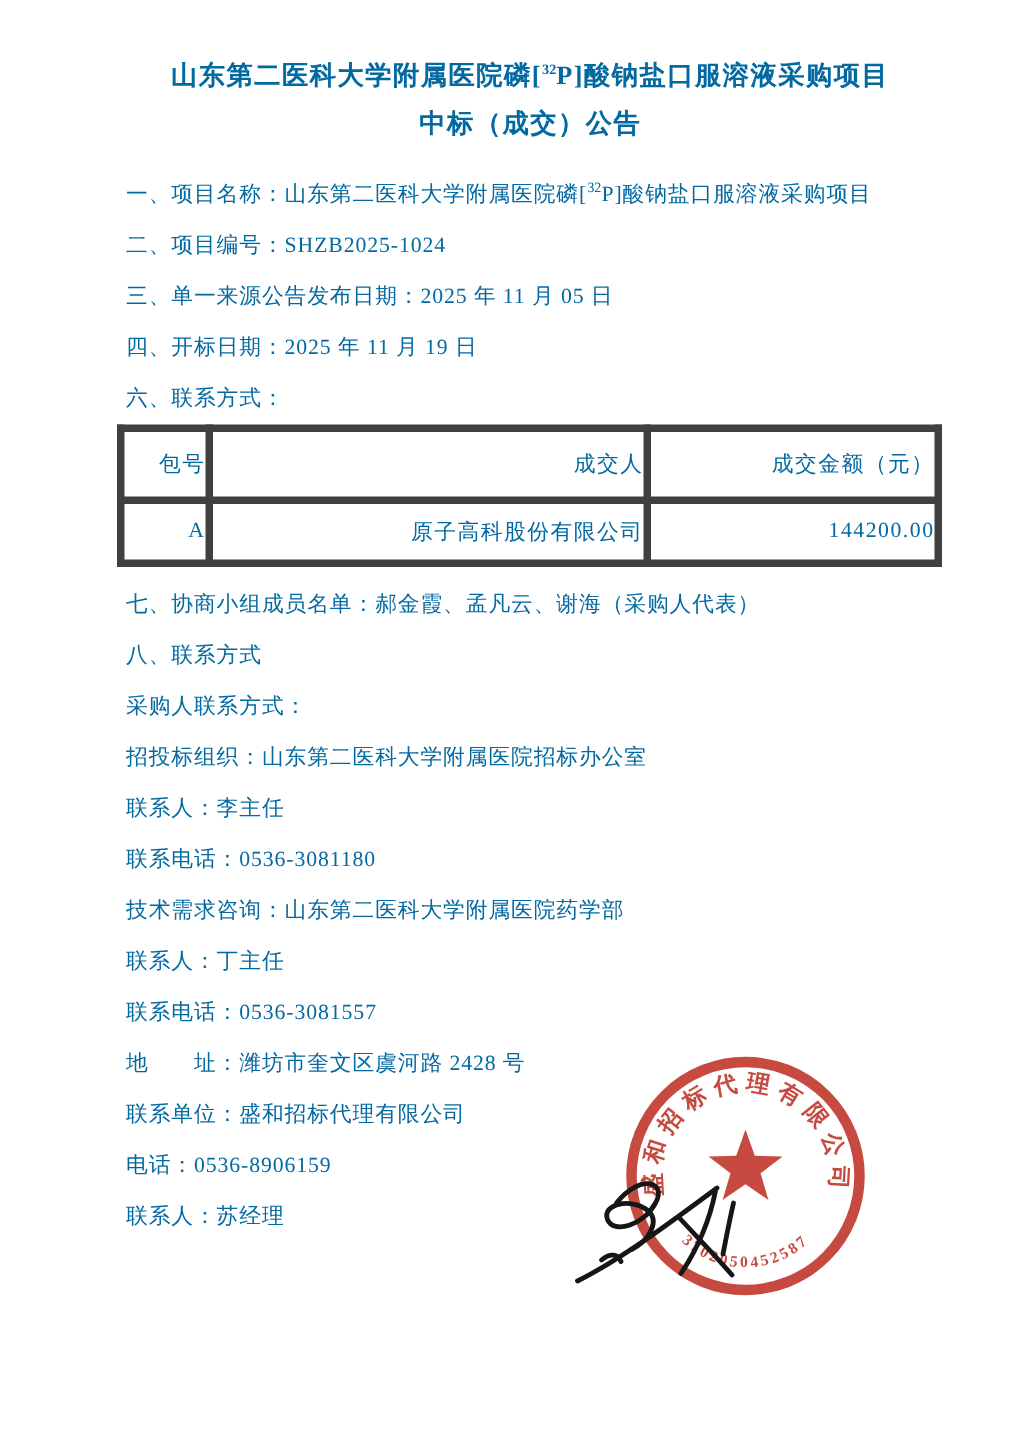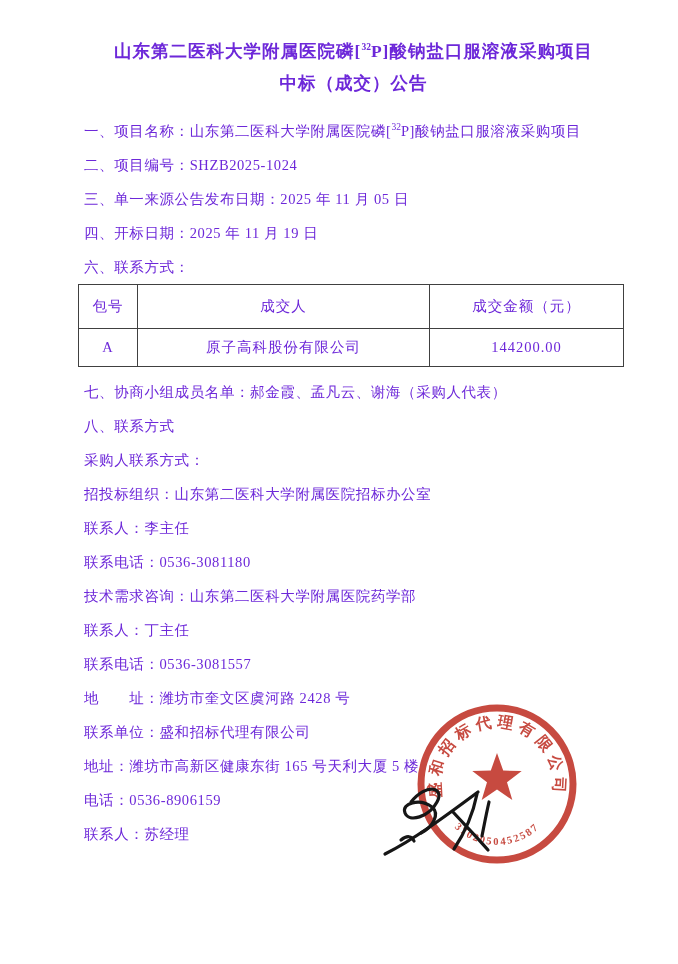--- a/index.html
+++ b/index.html
@@ -1,21 +1,21 @@
 <!DOCTYPE html>
 <html><head>
 <meta charset="utf-8">
 <style>
   html,body{margin:0;padding:0;background:#ffffff;}
   .page{
     position:relative;
     width:678px;height:964px;
     background:#ffffff;
     font-family:"Liberation Serif","DejaVu Serif",serif;
-    color:#6d28d9;
+    color:#0369a1;
     overflow:hidden;
   }
   .content{padding:32px 55px 0 84px;}
   .title-line{
     text-align:center;
     font-weight:bold;
     font-size:17.5px;
     line-height:30px;
     letter-spacing:1px;
     margin:0;
@@ -30,24 +30,24 @@
   }
   .items{margin-top:12px;}
   sup.isotope{font-size:9.5px;vertical-align:super;letter-spacing:0;}
   table.award{
     border-collapse:collapse;
     width:545px;
     margin-left:-6px;
     table-layout:fixed;
   }
   table.award th,table.award td{
-    border:1px solid #404040;
+    border:5px solid #404040;
     font-weight:normal;
     font-size:14.5px;
-    text-align:center;
+    text-align:right;
     letter-spacing:1px;
     padding:0;
   }
   table.award th{height:43px;}
   table.award td{height:37px;}
   col.c-pkg{width:59px;}
   col.c-winner{width:292px;}
   col.c-amount{width:194px;}
   .seal{
     position:absolute;
@@ -104,21 +104,20 @@
       <p class="body-text">八、联系方式</p>
       <p class="body-text">采购人联系方式：</p>
       <p class="body-text">招投标组织：山东第二医科大学附属医院招标办公室</p>
       <p class="body-text">联系人：李主任</p>
       <p class="body-text">联系电话：0536-3081180</p>
       <p class="body-text">技术需求咨询：山东第二医科大学附属医院药学部</p>
       <p class="body-text">联系人：丁主任</p>
       <p class="body-text">联系电话：0536-3081557</p>
       <p class="body-text">地　　址：潍坊市奎文区虞河路 2428 号</p>
       <p class="body-text">联系单位：盛和招标代理有限公司</p>
-      <p class="body-text">地址：潍坊市高新区健康东街 165 号天利大厦 5 楼</p>
       <p class="body-text">电话：0536-8906159</p>
       <p class="body-text">联系人：苏经理</p>
     </div>
   </div>
 
   <svg class="seal" viewBox="0 0 180 180">
     <circle cx="90" cy="90" r="76" fill="none" stroke="#c23a2f" stroke-width="7"></circle>
     <polygon fill="#c23a2f" points="90,59 96.2,76.5 114.7,77.0 100.0,88.2 105.3,106.0 90,95.5 74.7,106.0 80.0,88.2 65.3,77.0 83.8,76.5"></polygon>
     <defs>
       <path id="sealTopArc" d="M 36.4 109.5 A 57 57 0 1 1 143.6 109.5" fill="none"></path>

